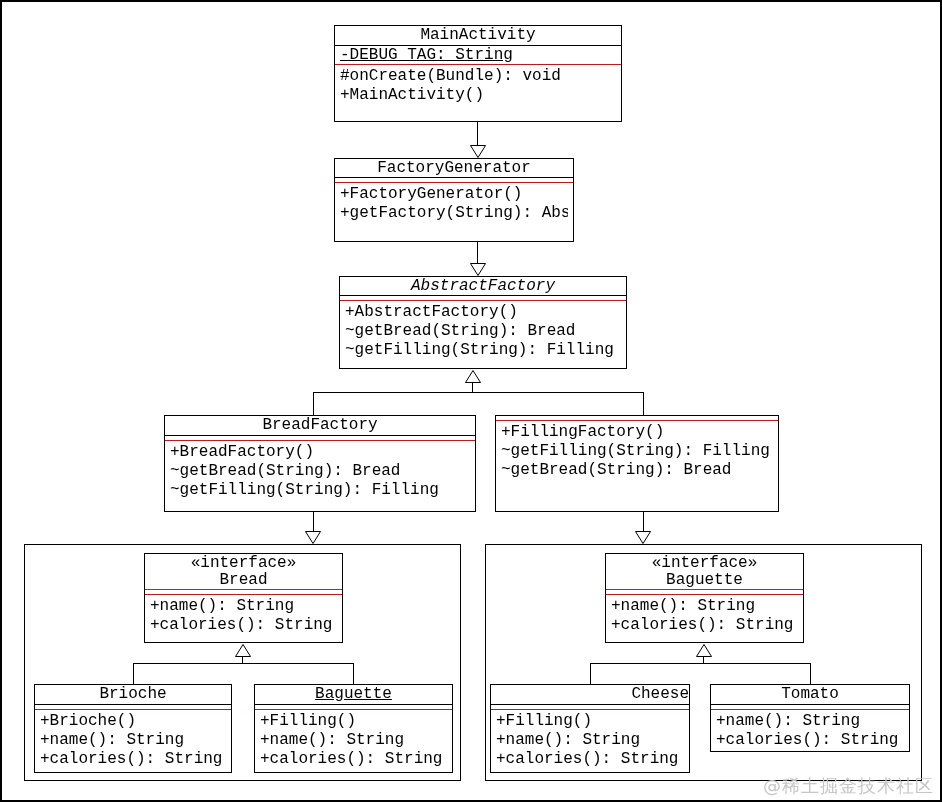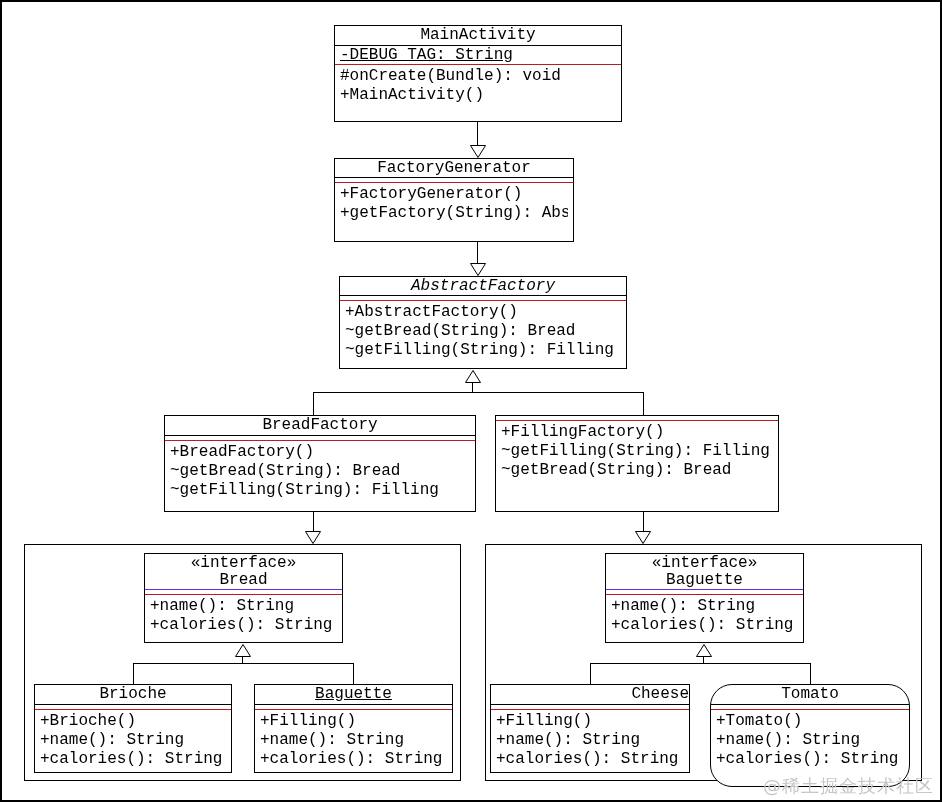--- a/index.html
+++ b/index.html
@@ -131,25 +131,24 @@
   <div class="uml-box" style="left:488px;top:682px;width:200px;height:89px;">
     <div class="uml-title" style="height:20px;line-height:19px;text-align:right;">Cheese</div>
     <div class="uml-attrs empty"></div>
     <div class="uml-methods">
       <div class="ml">+Filling()</div>
       <div class="ml">+name(): String</div>
       <div class="ml">+calories(): String</div>
     </div>
   </div>
 
-  <div class="uml-box" style="left:708px;top:682px;width:200px;height:103px;border-radius:22px;">
+  <div class="uml-box" style="left:708px;top:682px;width:200px;height:68px;">
     <div class="uml-title" style="height:20px;line-height:19px;">Tomato</div>
     <div class="uml-attrs empty"></div>
     <div class="uml-methods">
-      <div class="ml">+Tomato()</div>
       <div class="ml">+name(): String</div>
       <div class="ml">+calories(): String</div>
     </div>
   </div>
 
   <div class="vline" style="left:475px;top:120px;height:23px;"></div>
   <svg class="tri" style="left:468px;top:143px;" viewBox="0 0 16 13">
       <polygon points="0.5,0.5 15.5,0.5 8,12.5" fill="#ffffff" stroke="#000000"></polygon>
     </svg>
 

